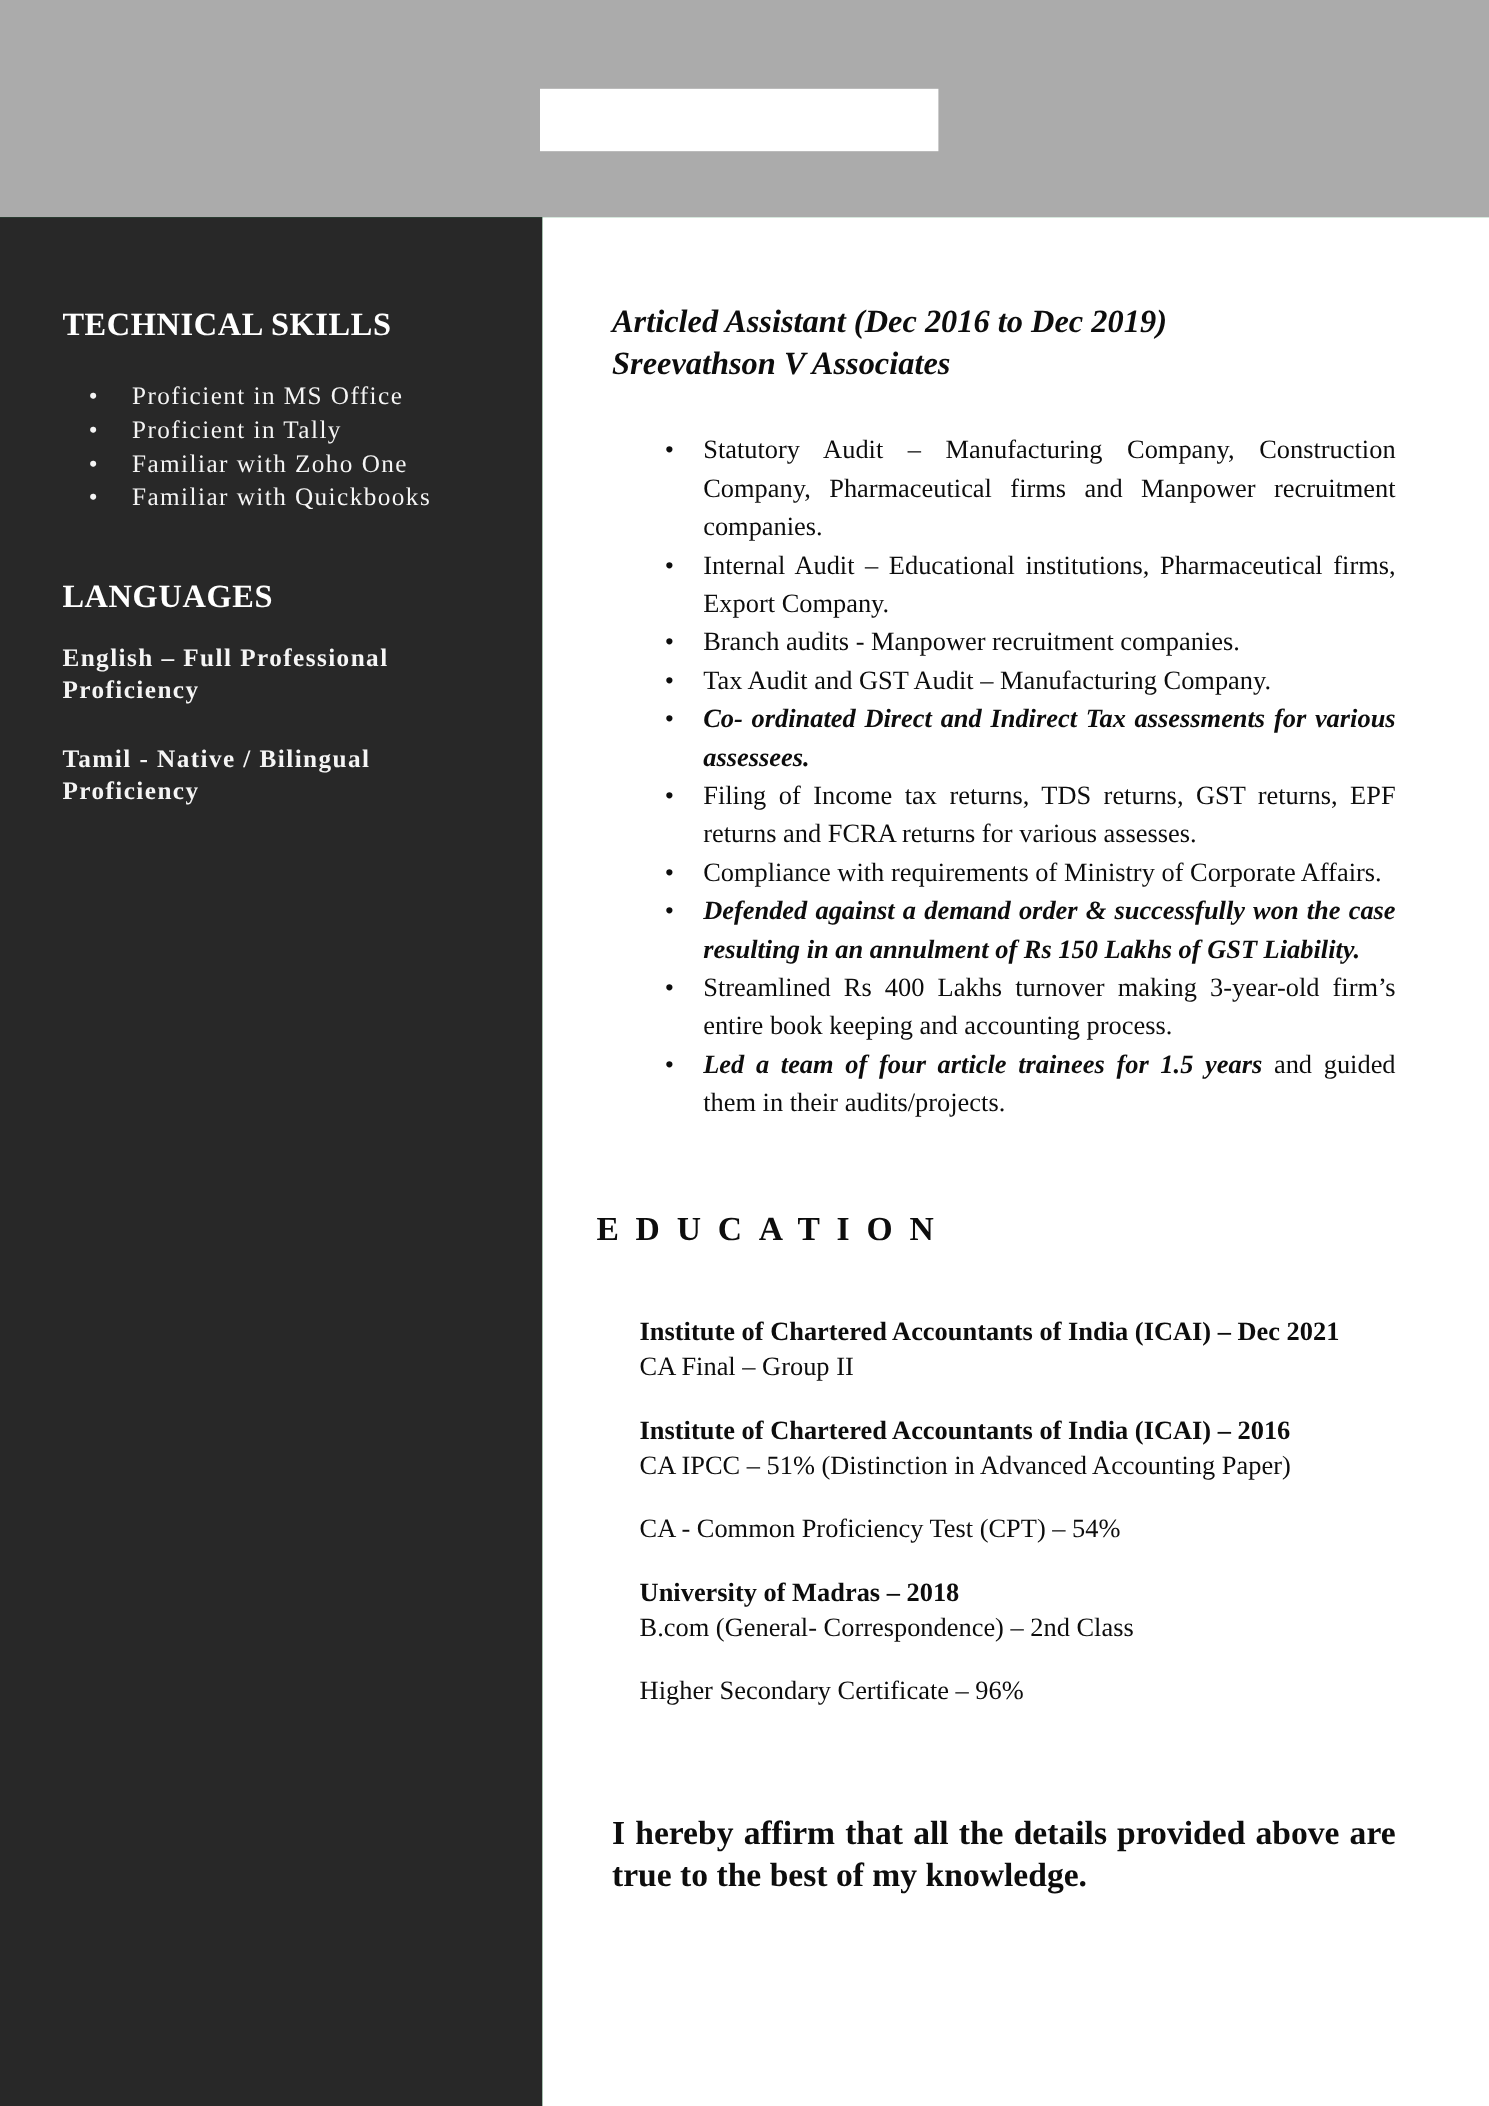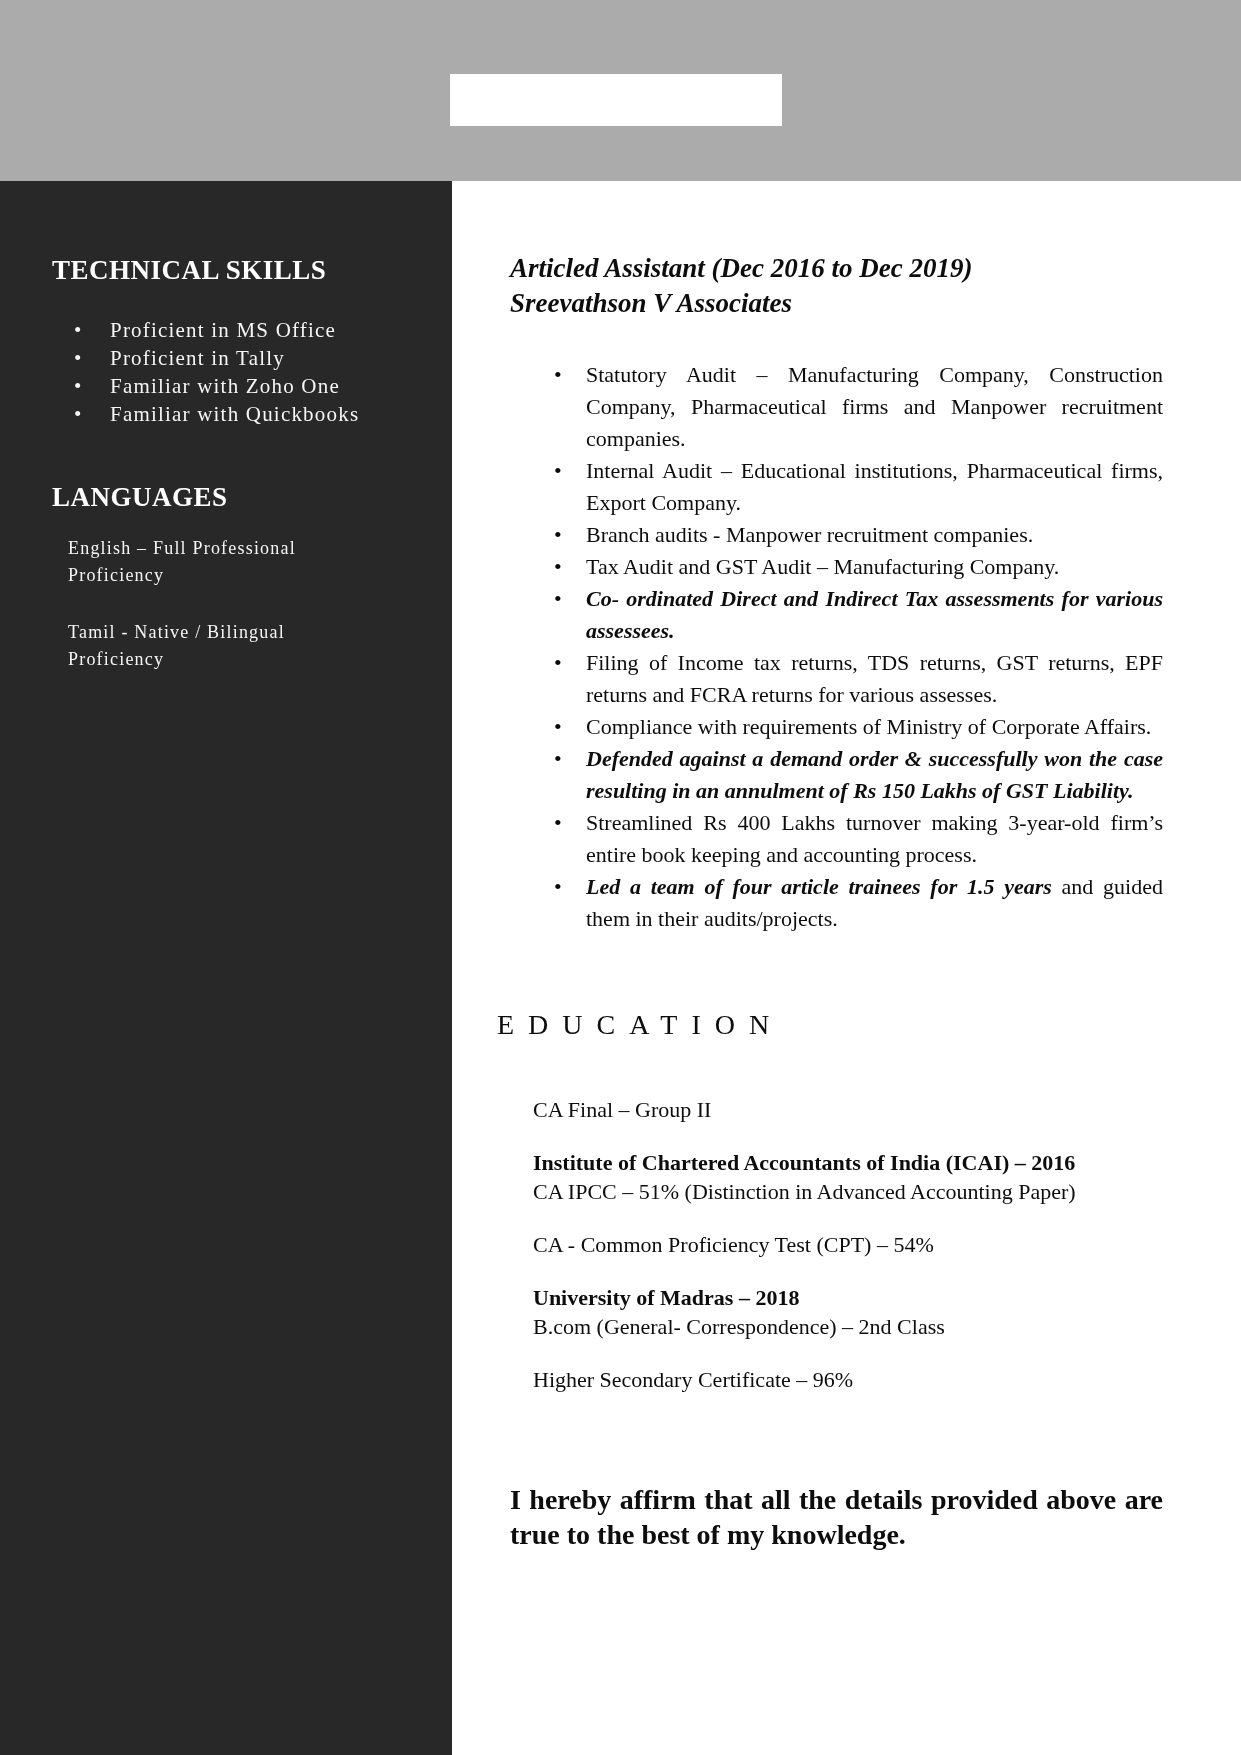--- a/index.html
+++ b/index.html
@@ -34,22 +34,22 @@
   .skills-list{list-style:none;margin:30px 0 0 0;padding:0;}
   .skills-list li{
     position:relative;padding-left:58px;
     font-size:21px;letter-spacing:1.2px;line-height:28px;
   }
   .skills-list li::before{
     content:"\2022";position:absolute;left:22px;top:0;
   }
   .languages-block .side-heading{margin-top:54px;}
   .language{
-    font-size:18px;letter-spacing:1.2px;line-height:27px;
-    margin:22px 0 0 16px;max-width:300px;
+    font-size:21px;letter-spacing:1.2px;line-height:27px;
+    margin:22px 0 0 0;max-width:300px;font-weight:bold;
   }
   .language + .language{margin-top:30px;}
   
   .main{
     position:absolute;left:452px;top:181px;width:789px;height:1574px;
     box-sizing:border-box;
     padding:58px 78px 0 58px;
     color:#0d0d0d;background:#ffffff;
   }
   .job-title{
@@ -63,21 +63,21 @@
   .bullets li{
     position:relative;padding-left:34px;margin:0;
     font-size:22px;line-height:32px;text-align:justify;
   }
   .bullets li::before{
     content:"\2022";position:absolute;left:2px;top:0;text-align:left;
   }
   .emph{font-weight:bold;font-style:italic;}
   .education-heading{
     margin:72px 0 0 -13px;
-    font-size:28px;font-weight:normal;letter-spacing:14px;
+    font-size:28px;font-weight:bold;letter-spacing:14px;
     line-height:36px;
   }
   .edu-list{margin:0;}
   .edu-entry{
     margin:24px 0 0 23px;
     font-size:22px;line-height:29px;
   }
   .edu-entry:first-child{margin-top:52px;}
   .edu-institution{font-weight:bold;white-space:nowrap;}
   .closing{
@@ -128,20 +128,21 @@
         <li><span>Compliance with requirements of Ministry of Corporate Affairs.</span></li>
         <li><span class="emph">Defended against a demand order &amp; successfully won the case resulting in an annulment of Rs 150 Lakhs of GST Liability.</span></li>
         <li><span>Streamlined Rs 400 Lakhs turnover making 3-year-old firm’s entire book keeping and accounting process.</span></li>
         <li><span class="emph">Led a team of four article trainees for 1.5 years</span><span> and guided them in their audits/projects.</span></li>
       </ul>
 
     <h2 class="education-heading">EDUCATION</h2>
 
     <div class="edu-list" id="education-list">
         <div class="edu-entry">
+          <div class="edu-institution">Institute of Chartered Accountants of India (ICAI) – Dec 2021</div>
           <div class="edu-detail">CA Final – Group II</div>
         </div>
         <div class="edu-entry">
           <div class="edu-institution">Institute of Chartered Accountants of India (ICAI) – 2016</div>
           <div class="edu-detail">CA IPCC – 51% (Distinction in Advanced Accounting Paper)</div>
         </div>
         <div class="edu-entry">
           <div class="edu-detail">CA - Common Proficiency Test (CPT) – 54%</div>
         </div>
         <div class="edu-entry">

